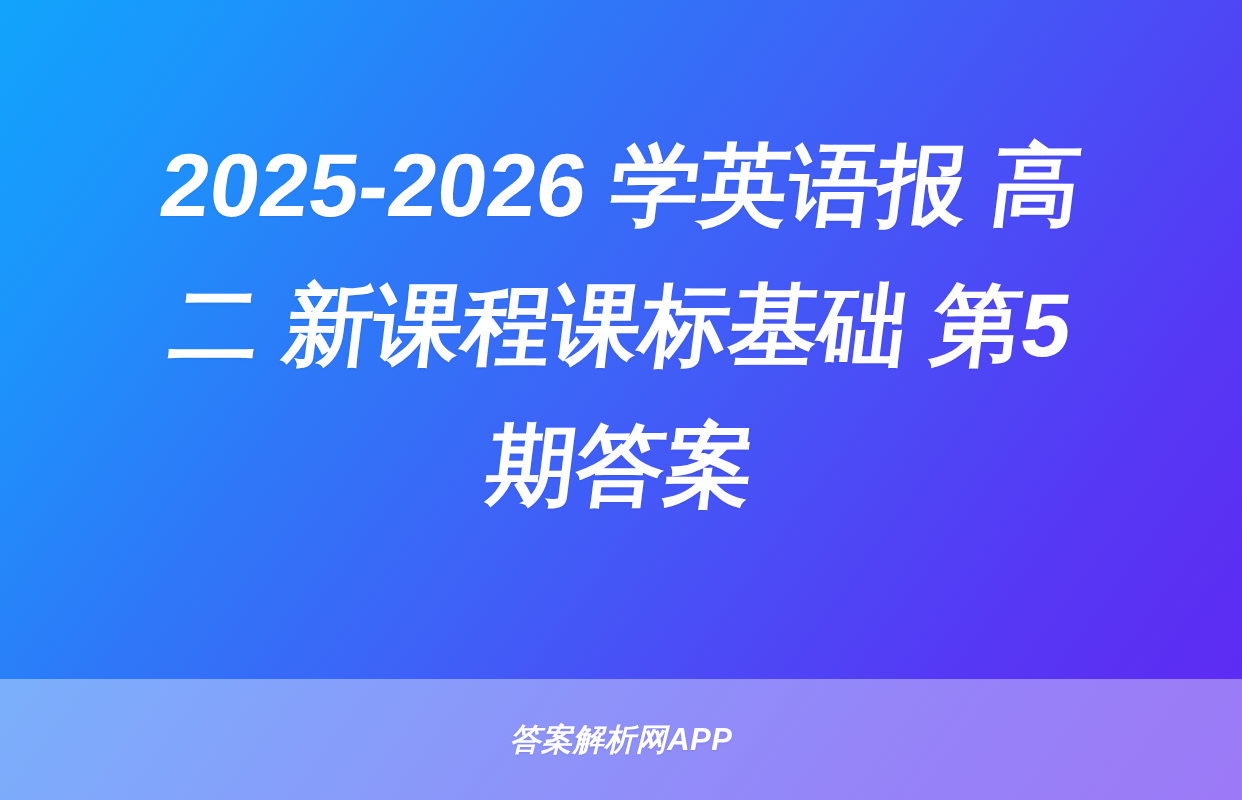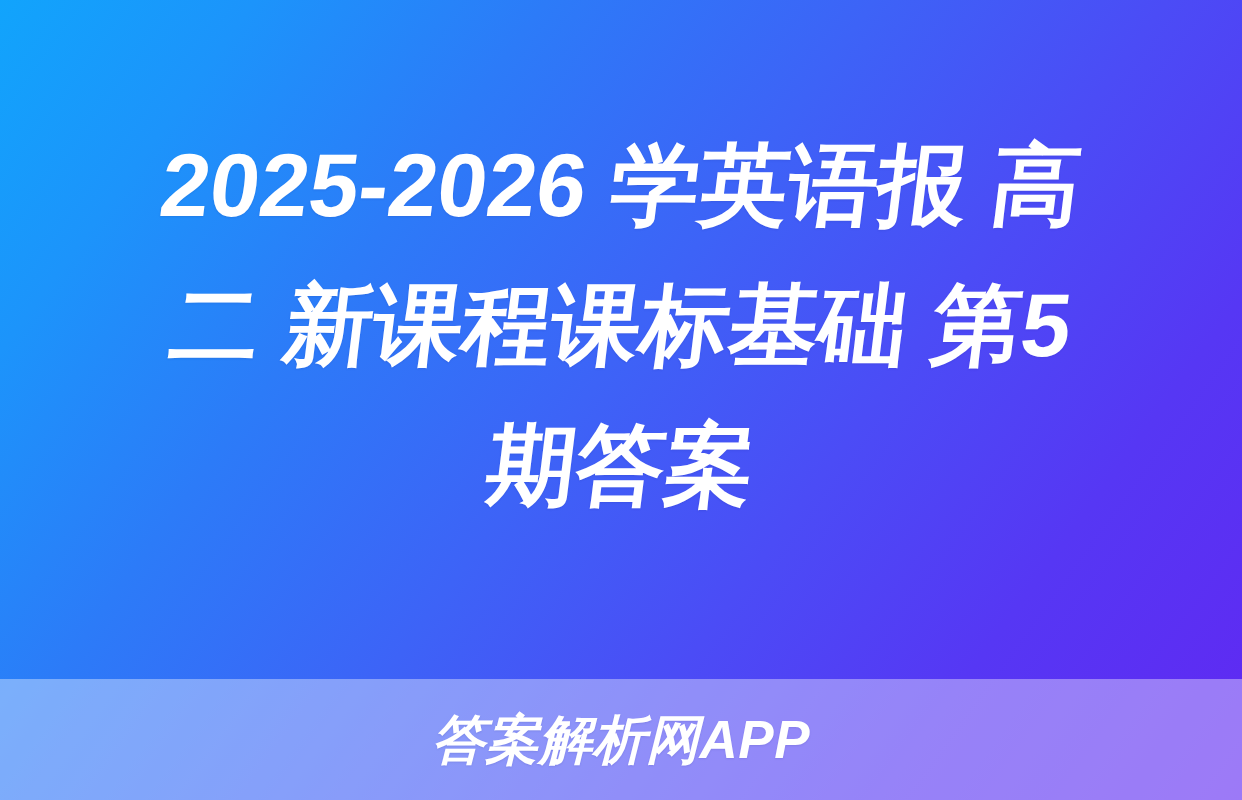--- a/index.html
+++ b/index.html
@@ -71,21 +71,21 @@
     align-items: center;
     justify-content: center;
   }
 
   .footer-text {
     margin: 0;
     color: #ffffff;
     font-family: "Liberation Sans", "DejaVu Sans", sans-serif;
     font-weight: 700;
     font-style: italic;
-    font-size: 53px;
+    font-size: 31px;
     line-height: 1;
     letter-spacing: 0.5px;
     text-shadow: 0 1px 2px rgba(40, 50, 140, 0.14);
   }
 </style>
 </head>
 <body>
 
 <div class="card">
 

